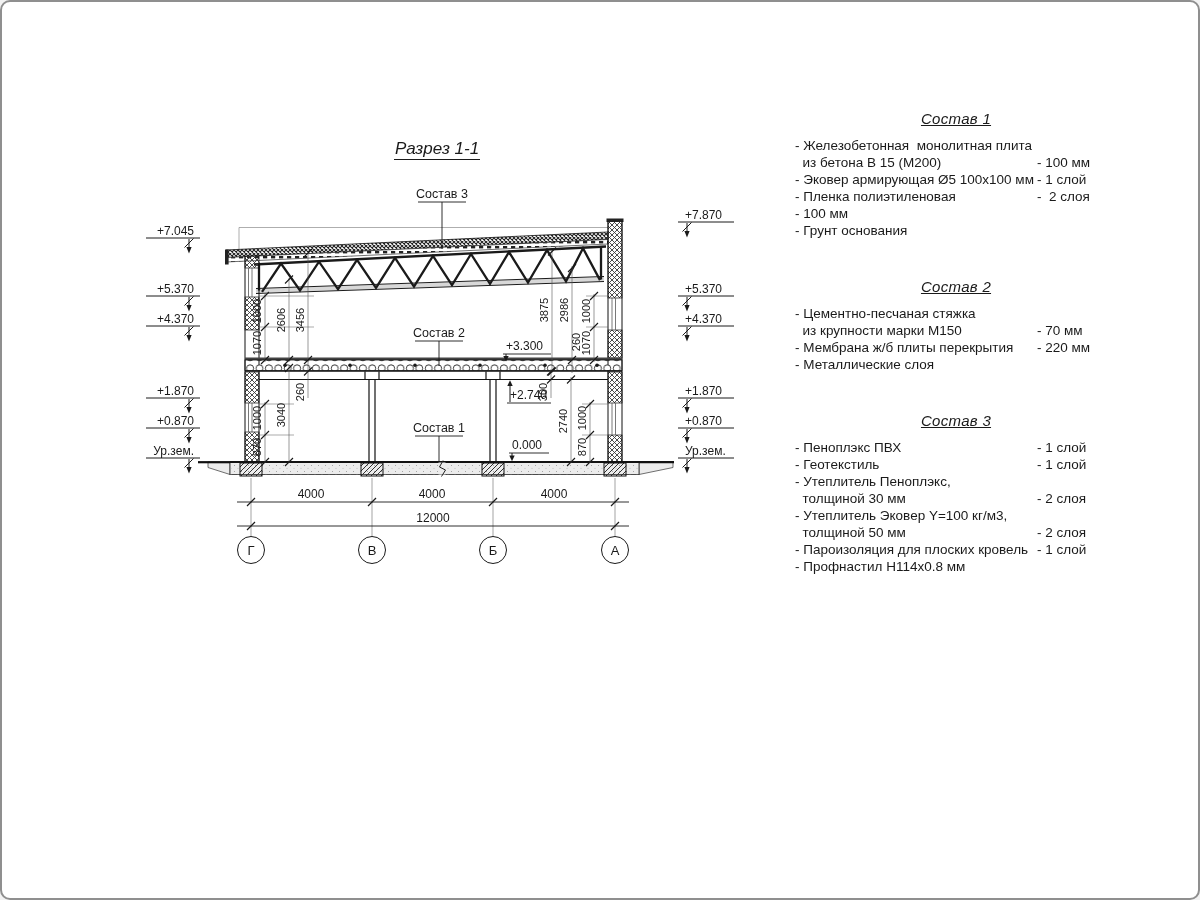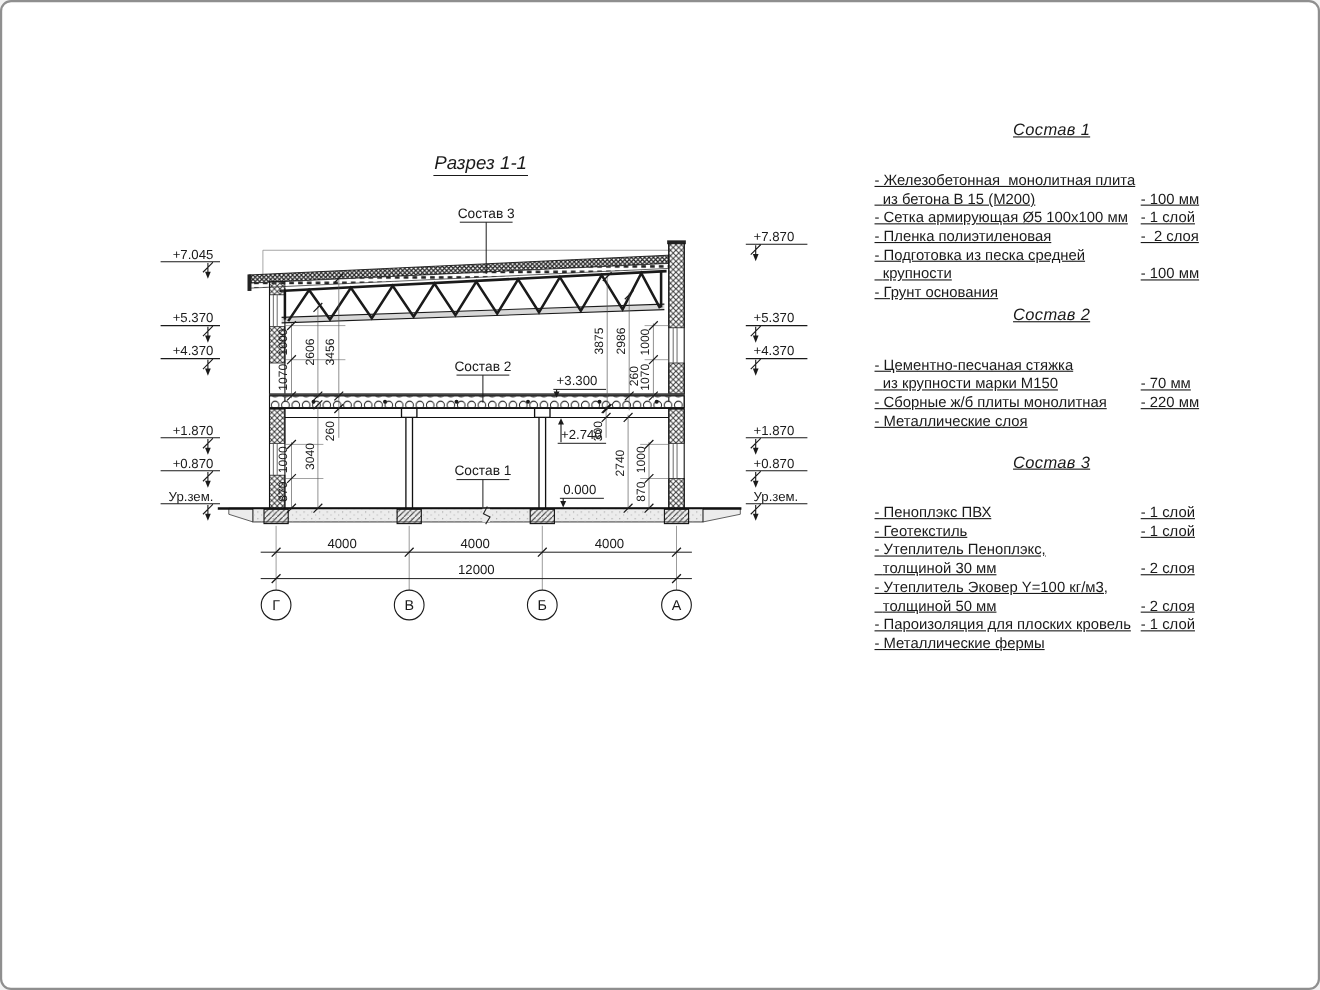--- a/index.html
+++ b/index.html
@@ -6,21 +6,21 @@
   body{width:1200px;height:900px;position:relative;background:#f2f2f2;
        font-family:"Liberation Sans", sans-serif;color:#1a1a1a;}
   .page{position:absolute;left:0;top:0;width:1196px;height:896px;background:#ffffff;
         border:2px solid #8f8f8f;border-radius:10px;overflow:hidden;}
   svg text{font-family:"Liberation Sans", sans-serif;fill:#1a1a1a;}
   .drawing{position:absolute;left:140px;top:108px;}
   .notes{position:absolute;left:0;top:0;width:1200px;height:900px;}
   .note-block{position:absolute;width:322px;}
   .note-title{font-size:15px;font-style:italic;text-decoration:underline;
               text-align:center;letter-spacing:.3px;}
-  .note-items{margin-top:28px;text-decoration:underline;}
+  .note-items{margin-top:10px;}
   .note-row{display:flex;align-items:flex-end;font-size:13.5px;line-height:17px;}
   .note-name{flex:0 0 242px;white-space:pre-wrap;}
   .note-value{white-space:pre;text-align:center;}
 </style>
 </head>
 <body>
 
 <div class="page">
 
 <svg class="drawing" width="660" height="500" viewBox="0 0 660 500">
@@ -303,49 +303,47 @@
 
   <div class="note-block" style="left:793px;top:108px;">
     <div class="note-title">Состав 1</div>
     <div class="note-items">
       <div class="note-row">
         <span class="note-name">- Железобетонная  монолитная плита
   из бетона В 15 (М200)</span>
         <span class="note-value">- 100 мм</span>
           </div>
       <div class="note-row">
-        <span class="note-name">- Сетка армирующая Ø5 100х100 мм</span>
+        <span class="note-name">- Эковер армирующая Ø5 100х100 мм</span>
         <span class="note-value">- 1 слой</span>
           </div>
       <div class="note-row">
         <span class="note-name">- Пленка полиэтиленовая</span>
         <span class="note-value">-  2 слоя</span>
           </div>
       <div class="note-row">
-        <span class="note-name">- Подготовка из песка средней
-  крупности</span>
         <span class="note-value">- 100 мм</span>
           </div>
       <div class="note-row">
         <span class="note-name">- Грунт основания</span>
         <span class="note-value"></span>
           </div>
     </div>
   </div>
 
   <div class="note-block" style="left:793px;top:276px;">
     <div class="note-title">Состав 2</div>
     <div class="note-items">
       <div class="note-row">
         <span class="note-name">- Цементно-песчаная стяжка
   из крупности марки М150</span>
         <span class="note-value">- 70 мм</span>
           </div>
       <div class="note-row">
-        <span class="note-name">- Сборные ж/б плиты монолитная</span>
+        <span class="note-name">- Мембрана ж/б плиты перекрытия</span>
         <span class="note-value">- 220 мм</span>
           </div>
       <div class="note-row">
         <span class="note-name">- Металлические слоя</span>
         <span class="note-value"></span>
           </div>
     </div>
   </div>
 
   <div class="note-block" style="left:793px;top:410px;">
@@ -367,20 +365,20 @@
       <div class="note-row">
         <span class="note-name">- Утеплитель Эковер Y=100 кг/м3,
   толщиной 50 мм</span>
         <span class="note-value">- 2 слоя</span>
           </div>
       <div class="note-row">
         <span class="note-name">- Пароизоляция для плоских кровель</span>
         <span class="note-value">- 1 слой</span>
           </div>
       <div class="note-row">
-        <span class="note-name">- Металлические фермы</span>
+        <span class="note-name">- Профнастил Н114х0.8 мм</span>
         <span class="note-value"></span>
           </div>
     </div>
   </div>
 
 </div>
 </div>
 
 </body></html>

